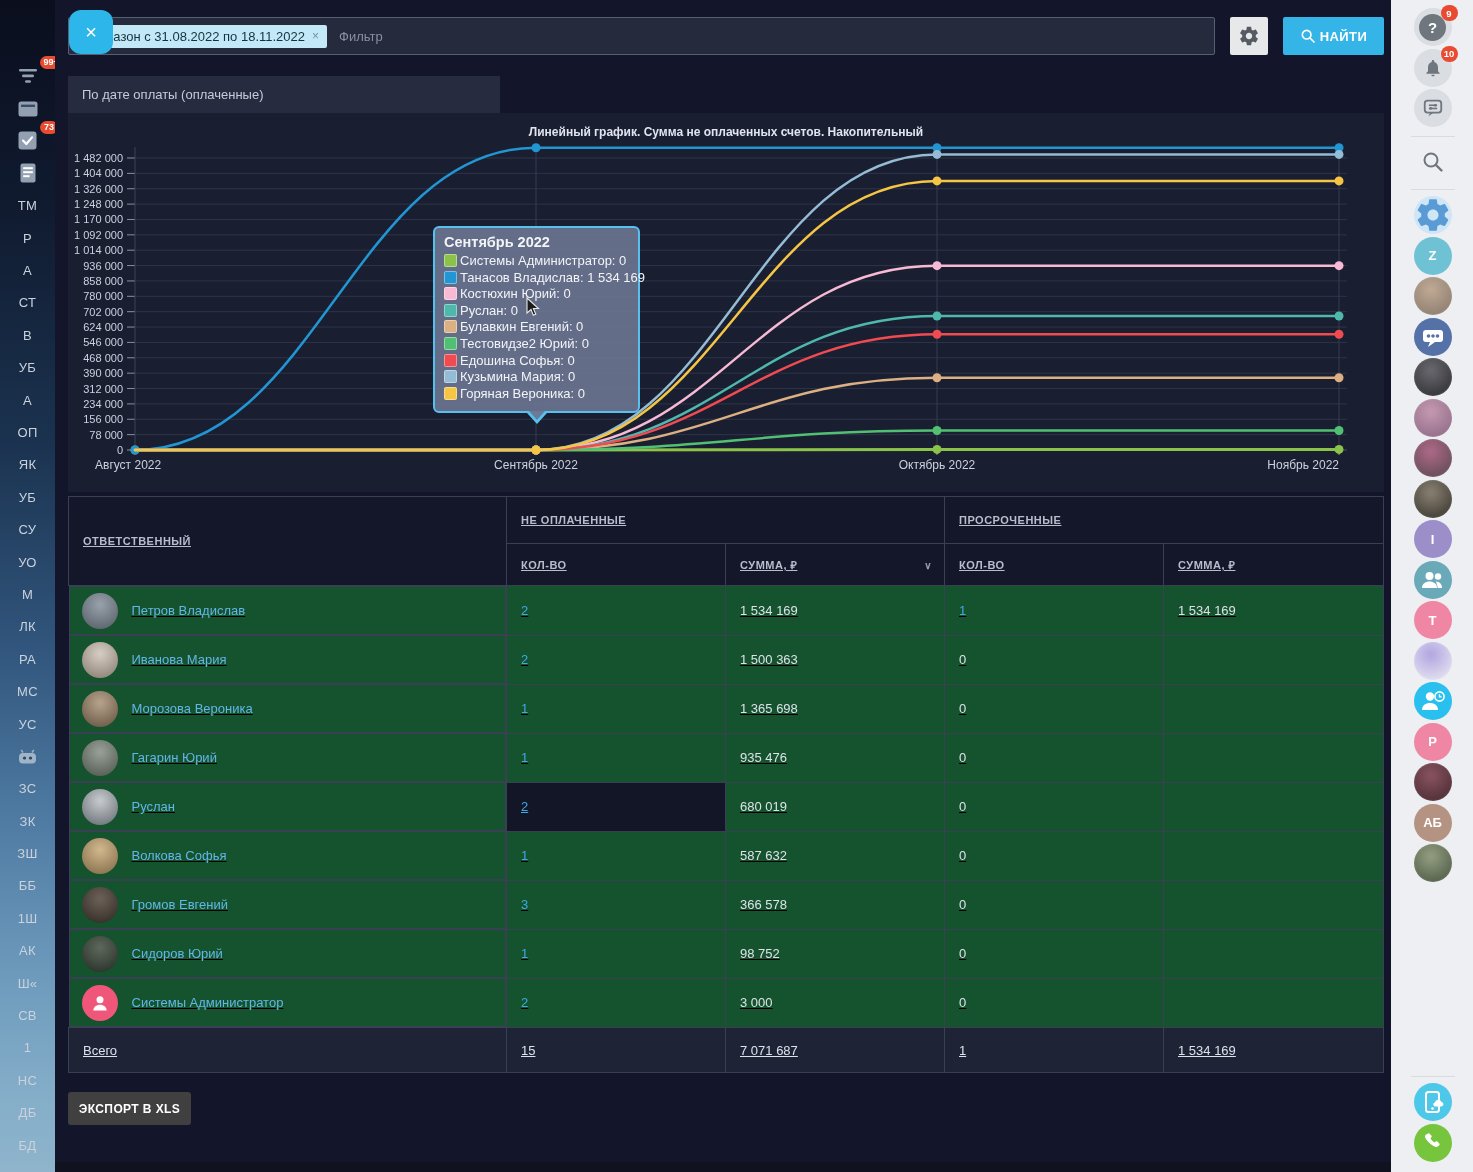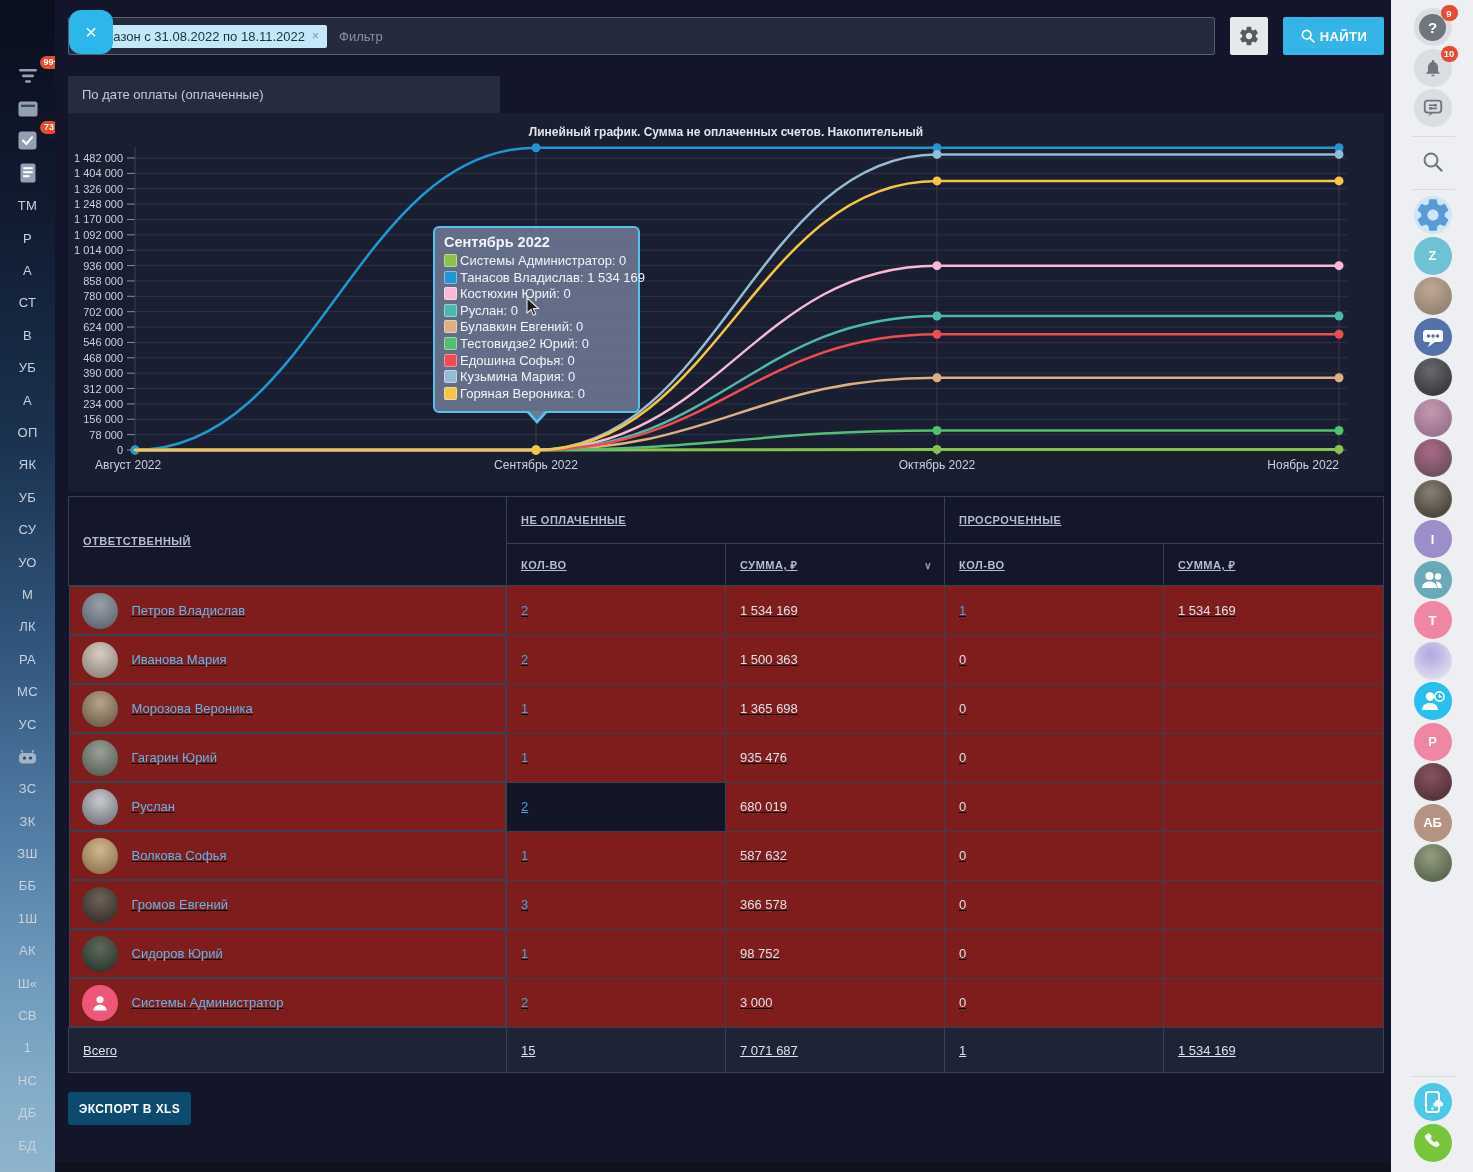--- a/index.html
+++ b/index.html
@@ -90,34 +90,34 @@
   table.report { margin-top:4px; width:1315px; border-collapse:collapse; table-layout:fixed; }
   table.report th, table.report td { border:1px solid #3a4054;text-decoration:underline; }
   table.report thead th {
     background:#14172a; color:#b7bdcc; font-size:11px; font-weight:bold; letter-spacing:.5px;
     text-align:left; padding-left:14px;
   }
   table.report thead tr:nth-child(1) th { height:47px; }
   table.report thead tr:nth-child(2) th { height:42px; }
   th.sortable { position:relative; cursor:pointer; }
   th.sortable .chev { position:absolute; right:12px; top:16px; color:#9aa0b0; font-size:10px; }
-  table.report tbody td { height:49px; background:#7f1d1d; font-size:13px; padding-left:14px; }
+  table.report tbody td { height:49px; background:#14532d; font-size:13px; padding-left:14px; }
   table.report tfoot td { height:45px; background:#1e2336; font-size:13px; padding-left:14px; color:#dde1ea; }
   .name-cell { display:flex; align-items:center; gap:14px; padding:0 0 0 12px !important; }
   .name-link { color:#64b5e8; cursor:pointer; }
   .avatar { width:36px; height:36px; border-radius:50%; flex:0 0 36px; position:relative; overflow:hidden; }
   .avatar .ph { position:absolute; inset:-3px; border-radius:50%; filter:blur(1.5px); }
   .avatar.sys { background:#f0567a; display:flex; align-items:center; justify-content:center; overflow:visible; }
   .cnt-link { color:#3fa9e8; cursor:pointer; }
   .num { color:#dde1ea; }
   tr.hl td { background:#282d3f; }
   tr.hl td.dark-cell { background:#121626; }
   tr.hl .cnt-link { text-decoration:underline; }
   .export-btn {
-    margin-top:19px; width:123px; height:33px; background:#0c4a6e; color:#fff; border:none;
+    margin-top:19px; width:123px; height:33px; background:#404040; color:#fff; border:none;
     border-radius:3px; font-size:12px; font-weight:bold; letter-spacing:.4px; cursor:pointer;
     font-family:"Liberation Sans", sans-serif;
   }
   .bottom-strip { position:absolute; left:0; right:0; bottom:0; height:10px; background:#10131f; }
   
   .right-rail {
     flex:0 0 83px; width:83px; height:100%; background:#edeff2;
     display:flex; flex-direction:column; align-items:center; padding:8px 0; overflow:hidden;
   }
   .rr-item { position:relative; width:38px; height:38px; border-radius:50%; flex:0 0 38px;

